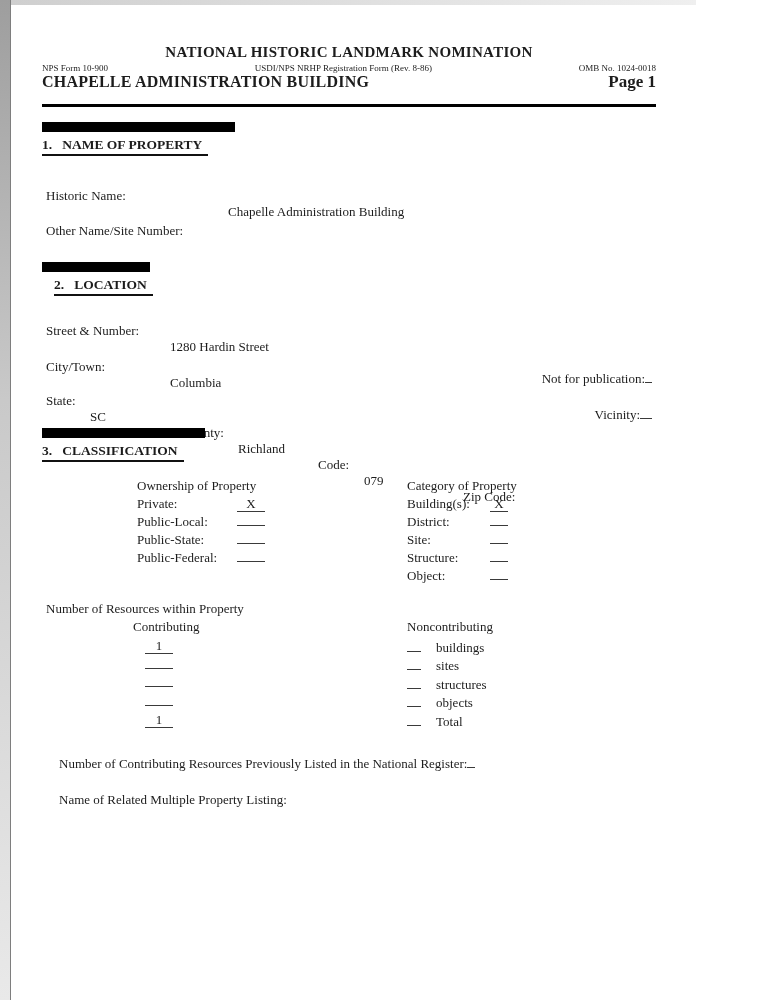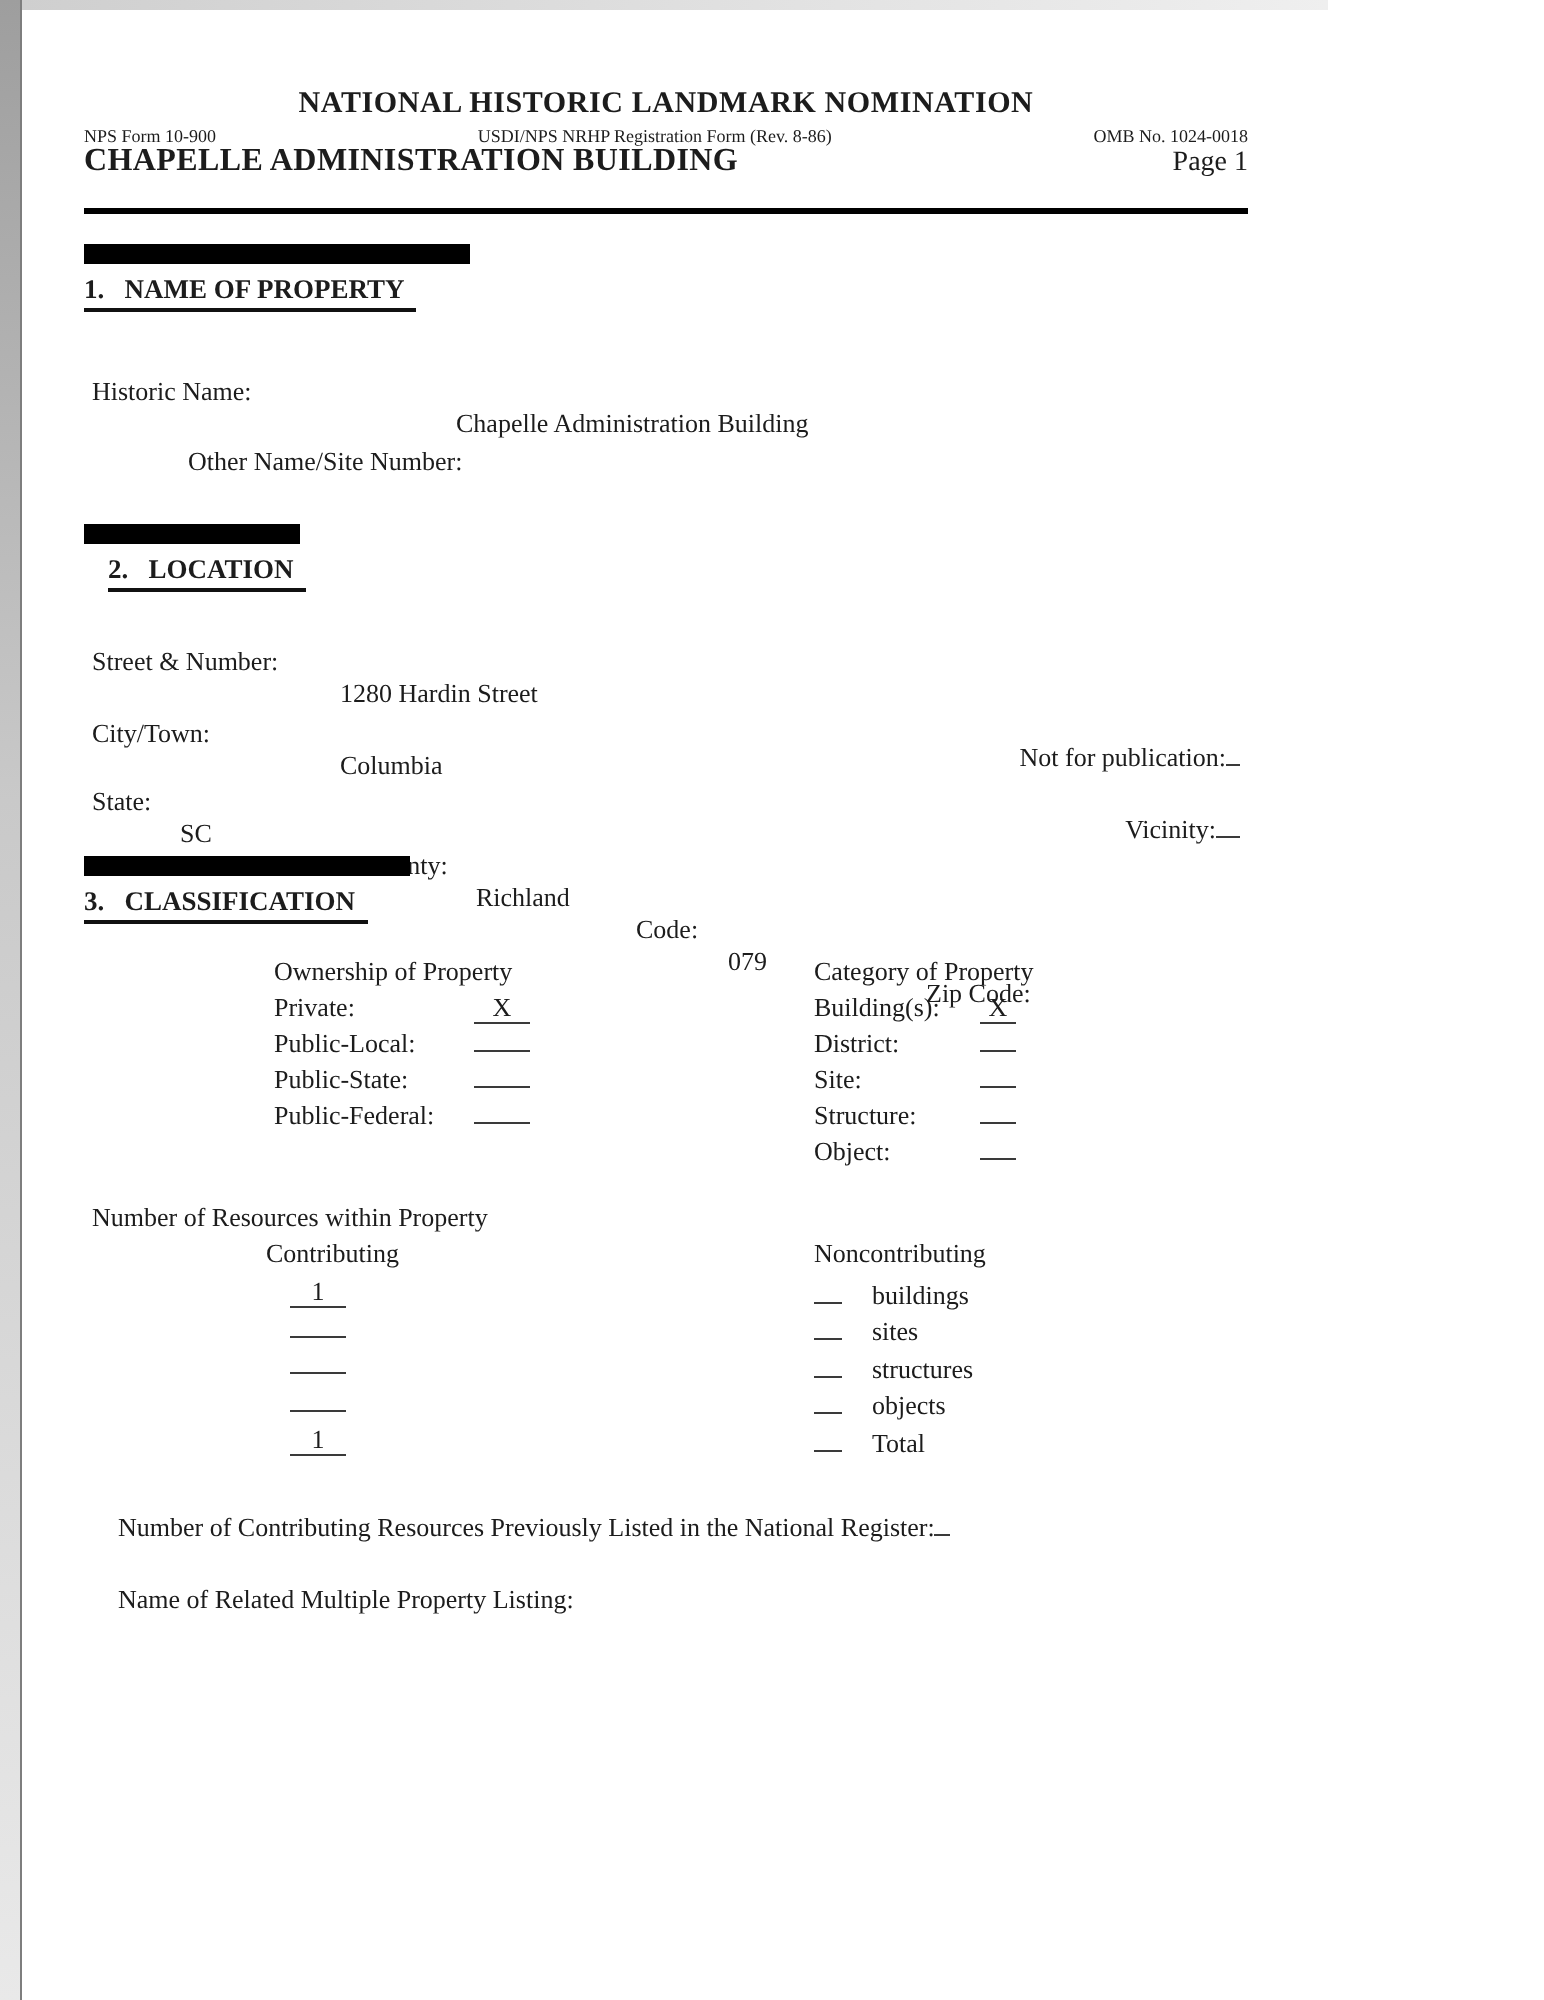--- a/index.html
+++ b/index.html
@@ -1,31 +1,31 @@
 <!DOCTYPE html>
 <html><head>
 <meta charset="utf-8">
 <style>
   html,body{margin:0;padding:0;background:#fff;}
   .page{
     position:relative;width:664px;height:1000px;background:#fff;
-    font-family:"Liberation Serif","DejaVu Serif",serif;color:#1c1c1c;overflow:hidden;
+    font-family:"Liberation Serif","DejaVu Serif",serif;color:#1c1c1c;overflow:hidden;padding-left:32px;
   }
   .edge-left{position:absolute;left:0;top:0;width:10px;height:100%;
     background:linear-gradient(#9e9e9e,#c9c9c9 40%,#e9e9e9);border-right:1px solid #7e7e7e;}
   .edge-top{position:absolute;left:11px;top:0;height:5px;right:0;
     background:linear-gradient(90deg,#cfcfcf,#efefef);}
   .abs{position:absolute;}
   .row{position:absolute;left:42px;right:40px;}
   .flexrow{display:flex;justify-content:space-between;align-items:baseline;}
   .doc-title{font-weight:bold;font-size:15px;text-align:center;letter-spacing:.3px;}
   .meta{font-size:9px;}
   .meta-bold{font-size:9px;font-weight:bold;}
   .prop-name{font-weight:bold;font-size:16px;letter-spacing:.2px;}
-  .page-num{font-weight:normal;font-size:14px;}
+  .page-num{font-weight:bold;font-size:17px;}
   .rule{position:absolute;left:42px;right:40px;height:3px;background:#000;}
   .black-bar{position:absolute;left:42px;height:10px;background:#000;}
   .sec-heading{position:absolute;left:42px;font-weight:bold;font-size:13.5px;
     border-bottom:2px solid #111;padding:0 6px 1px 0;white-space:pre;}
   .body-txt{font-size:13px;white-space:pre;}
   .blank{display:inline-block;border-bottom:1px solid #3a3a3a;text-align:center;
     font-size:13px;line-height:14px;vertical-align:baseline;}
   .col{position:absolute;font-size:13px;}
   .col .hd{height:18px;}
   .crow{height:18px;}
@@ -67,21 +67,21 @@
 
   <div class="black-bar" style="top:122px;width:193px;"></div>
   <div class="sec-heading" style="top:137px;">1.   NAME OF PROPERTY</div>
 
   <div class="row body-txt" style="top:172px;">
     <span class="abs" style="left:4px;">Historic Name:</span>
     <span class="abs" style="left:186px;">Chapelle Administration Building</span>
   </div>
 
   <div class="row body-txt" style="top:207px;">
-    <span class="abs" style="left:4px;margin-left:48px;">Other Name/Site Number:</span>
+    <span class="abs" style="left:4px;">Other Name/Site Number:</span>
     <span class="abs" style="left:186px;"></span>
   </div>
 
   <div class="black-bar" style="top:262px;width:108px;"></div>
   <div class="sec-heading" style="top:277px;margin-left:12px;">2.   LOCATION</div>
 
   <div class="row body-txt" style="top:307px;">
     <span class="abs" style="left:4px;">Street &amp; Number:</span>
     <span class="abs" style="left:128px;">1280 Hardin Street</span>
     <span class="abs" style="right:4px;">

